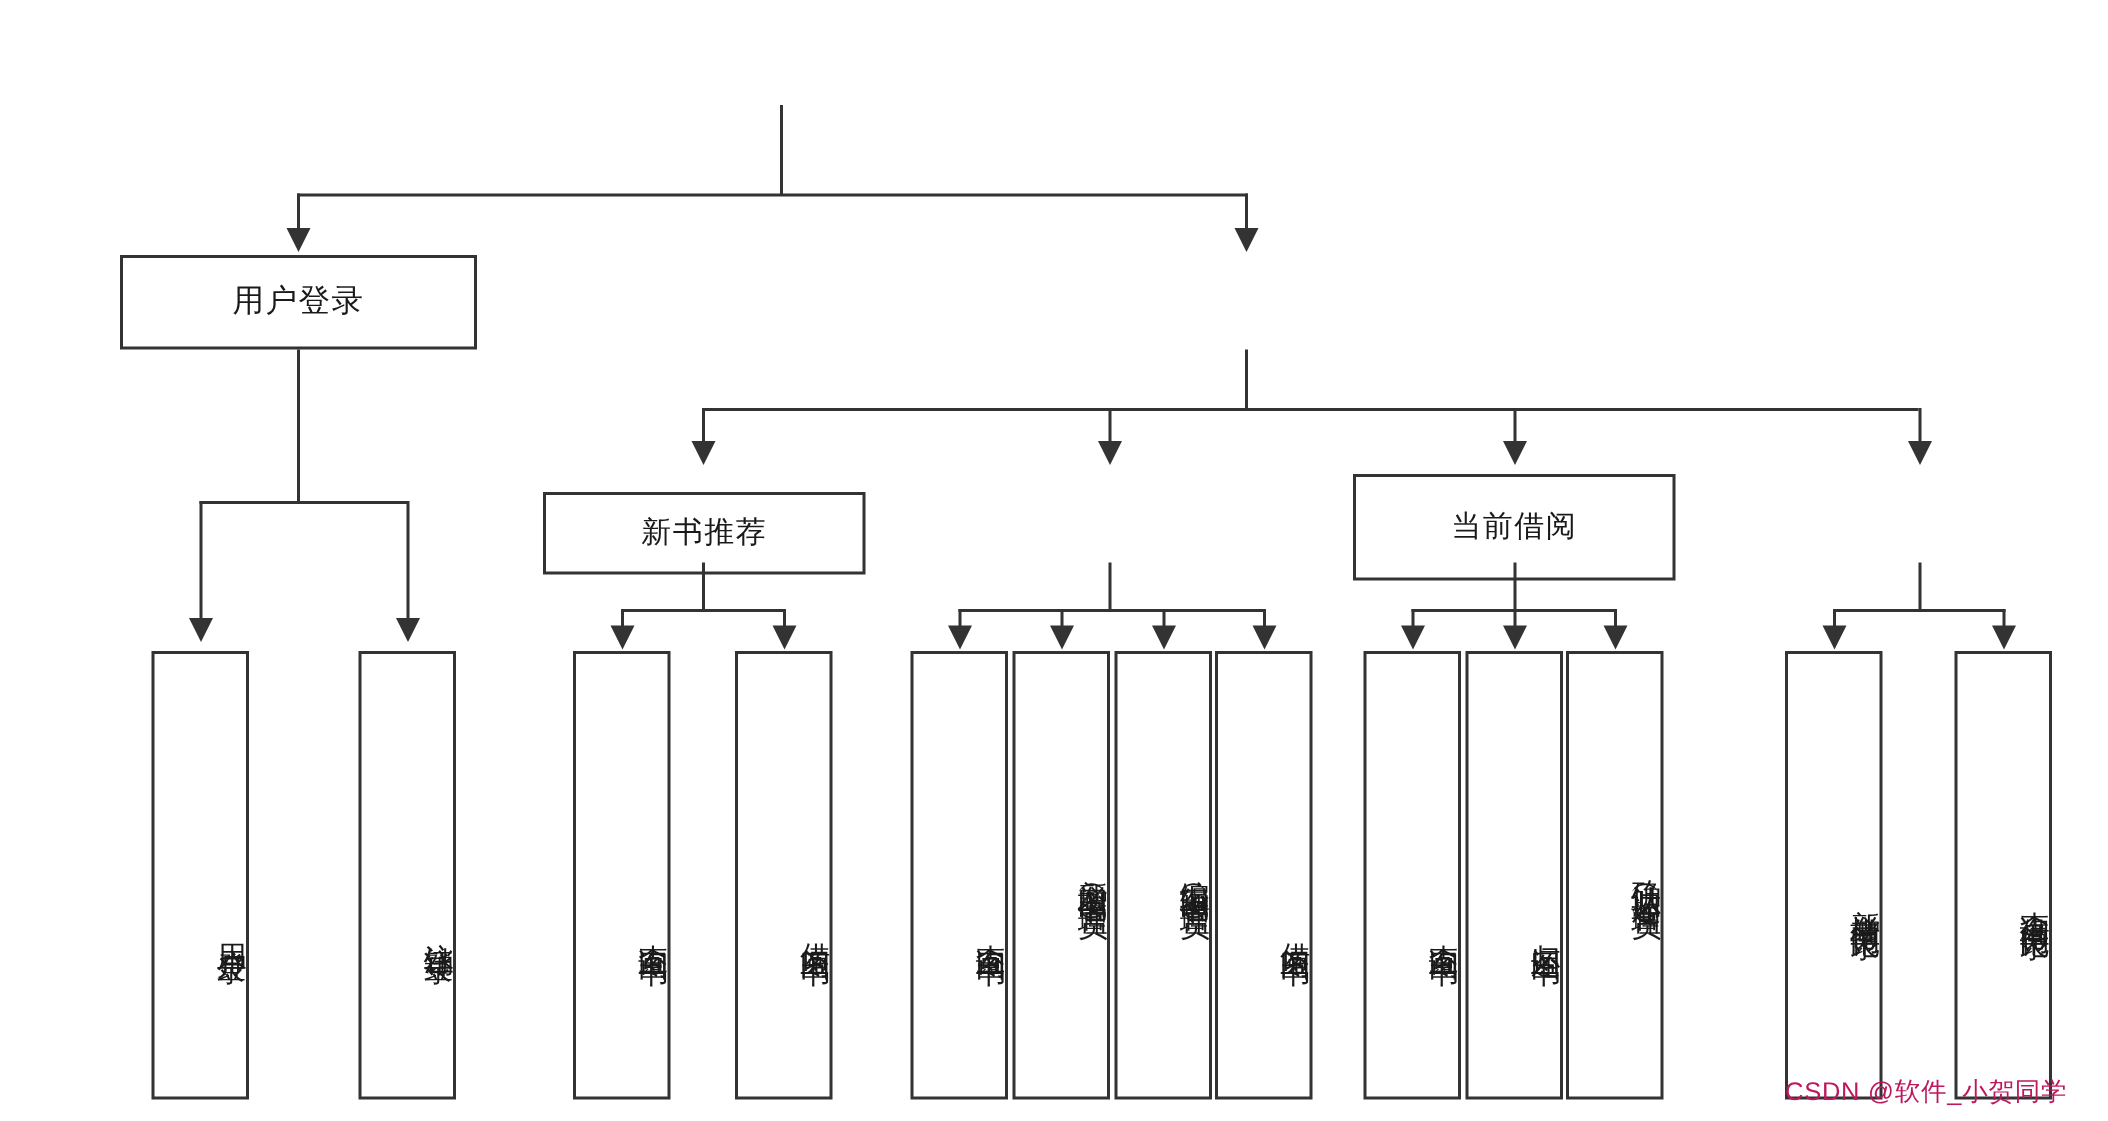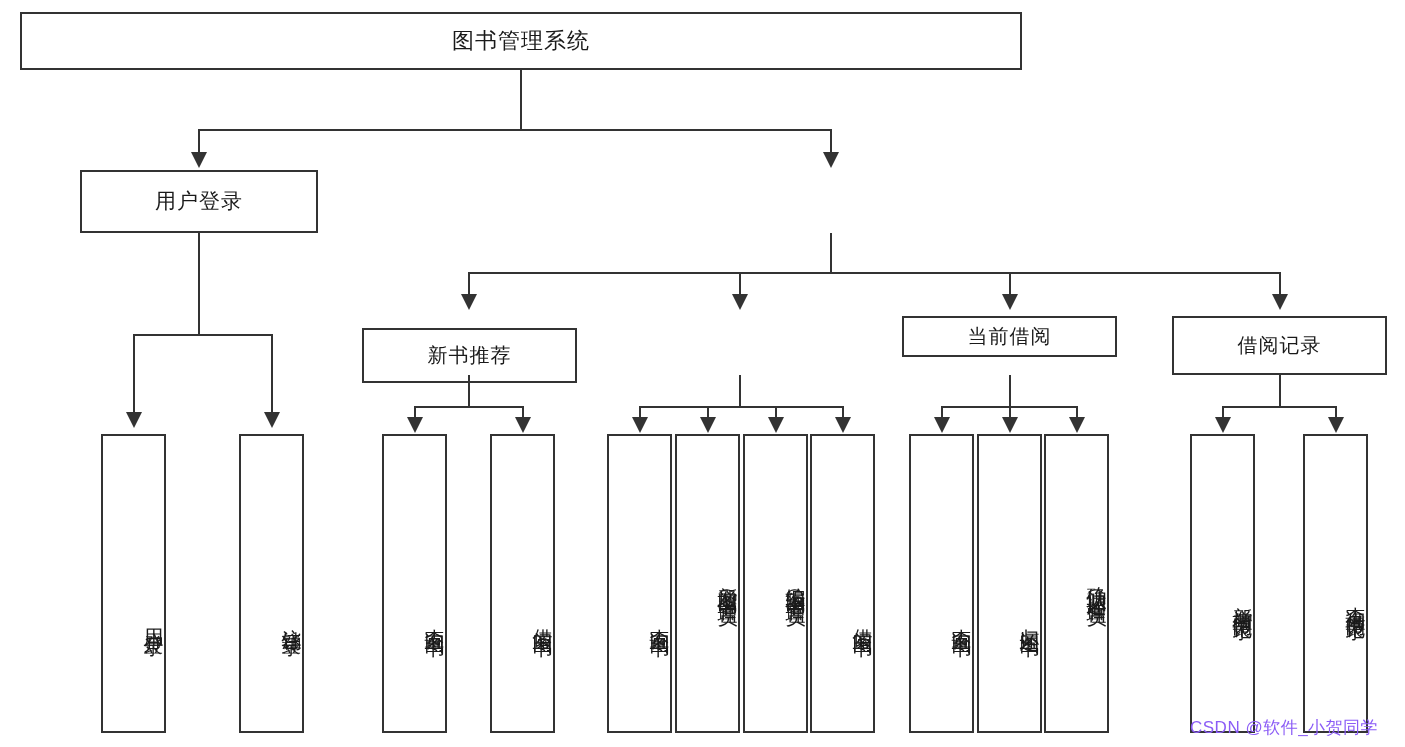--- a/index.html
+++ b/index.html
@@ -63,33 +63,32 @@
     width: 0;
     height: 0;
     border-left: 8px solid transparent;
     border-right: 8px solid transparent;
     border-top: 16px solid #333333;
   }
 
   
   .watermark {
     position: absolute;
-    color: #8b5cf6;
+    color: #be185d;
     font-size: 17px;
     letter-spacing: 0.5px;
     white-space: nowrap;
     pointer-events: none;
   }
 </style>
 </head>
 <body>
 
 <div id="canvas">
 
-  <div class="node root" style="left:20px; top:12px; width:1002px; height:58px;">图书管理系统</div>
 
   <div class="vline" style="left:520px; top:70px; height:60px;"></div>
 
   <div class="hline" style="left:198px; top:129px; width:634px;"></div>
 
   <div class="vline" style="left:198px; top:129px; height:26px;"></div>
   <div class="arrow" style="left:191px; top:152px;"></div>
 
   <div class="vline" style="left:830px; top:129px; height:26px;"></div>
   <div class="arrow" style="left:823px; top:152px;"></div>
@@ -115,23 +114,22 @@
 
   <div class="vline" style="left:1009px; top:272px; height:24px;"></div>
   <div class="arrow" style="left:1002px; top:294px;"></div>
 
   <div class="vline" style="left:1279px; top:272px; height:24px;"></div>
   <div class="arrow" style="left:1272px; top:294px;"></div>
 
   <div class="node level2" style="left:362px; top:316px; width:215px; height:55px;margin-top:12px;">新书推荐</div>
 
 
-  <div class="node level2" style="left:902px; top:316px; width:215px; height:41px;">当前借阅</div>
+  <div class="node level2" style="left:902px; top:316px; width:215px; height:71px;">当前借阅</div>
 
-  <div class="node level2" style="left:1172px; top:316px; width:215px; height:59px;">借阅记录</div>
 
   <div class="vline" style="left:468px; top:375px; height:32px;"></div>
   <div class="hline" style="left:414px; top:406px; width:110px;"></div>
   <div class="vline" style="left:414px; top:406px; height:13px;"></div>
   <div class="arrow" style="left:407px; top:417px;"></div>
   <div class="vline" style="left:522px; top:406px; height:13px;"></div>
   <div class="arrow" style="left:515px; top:417px;"></div>
 
   <div class="vline" style="left:739px; top:375px; height:32px;"></div>
   <div class="hline" style="left:639px; top:406px; width:205px;"></div>

